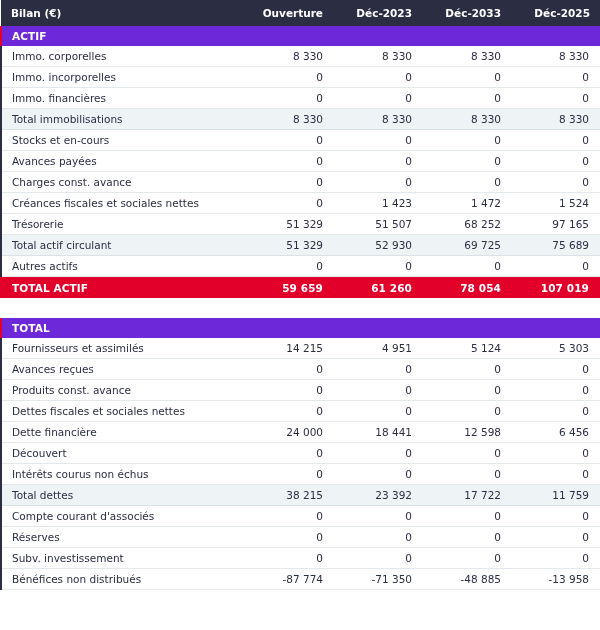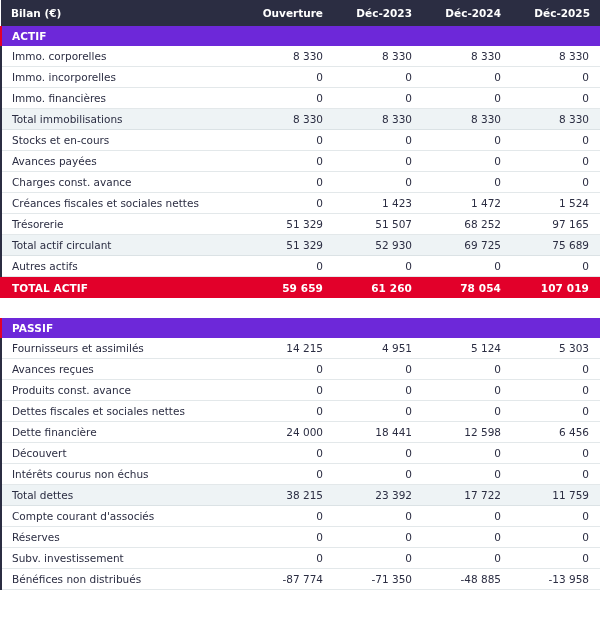--- a/index.html
+++ b/index.html
@@ -113,21 +113,21 @@
       <col class="c-val">
       <col class="c-val">
       <col class="c-val">
       <col class="c-val">
     </colgroup>
     <thead>
       <tr>
         <th class="label">Bilan (€)</th>
         <th class="val">Ouverture</th>
         <th class="val">Déc-2023</th>
-        <th class="val">Déc-2024</th>
+        <th class="val">Déc-2033</th>
         <th class="val">Déc-2025</th>
       </tr>
     </thead>
     <tbody id="table-body">
         <tr class="section">
           <td class="label">ACTIF</td>
           <td class="val">&nbsp;</td>
           <td class="val">&nbsp;</td>
           <td class="val">&nbsp;</td>
           <td class="val last">&nbsp;</td>
@@ -213,21 +213,21 @@
           <td class="label">TOTAL ACTIF</td>
           <td class="val">59 659</td>
           <td class="val">61 260</td>
           <td class="val">78 054</td>
           <td class="val last">107 019</td>
         </tr>
         <tr class="spacer">
           <td colspan="5"></td>
         </tr>
         <tr class="section">
-          <td class="label">PASSIF</td>
+          <td class="label">TOTAL</td>
           <td class="val">&nbsp;</td>
           <td class="val">&nbsp;</td>
           <td class="val">&nbsp;</td>
           <td class="val last">&nbsp;</td>
         </tr>
         <tr>
           <td class="label">Fournisseurs et assimilés</td>
           <td class="val">14 215</td>
           <td class="val">4 951</td>
           <td class="val">5 124</td>

